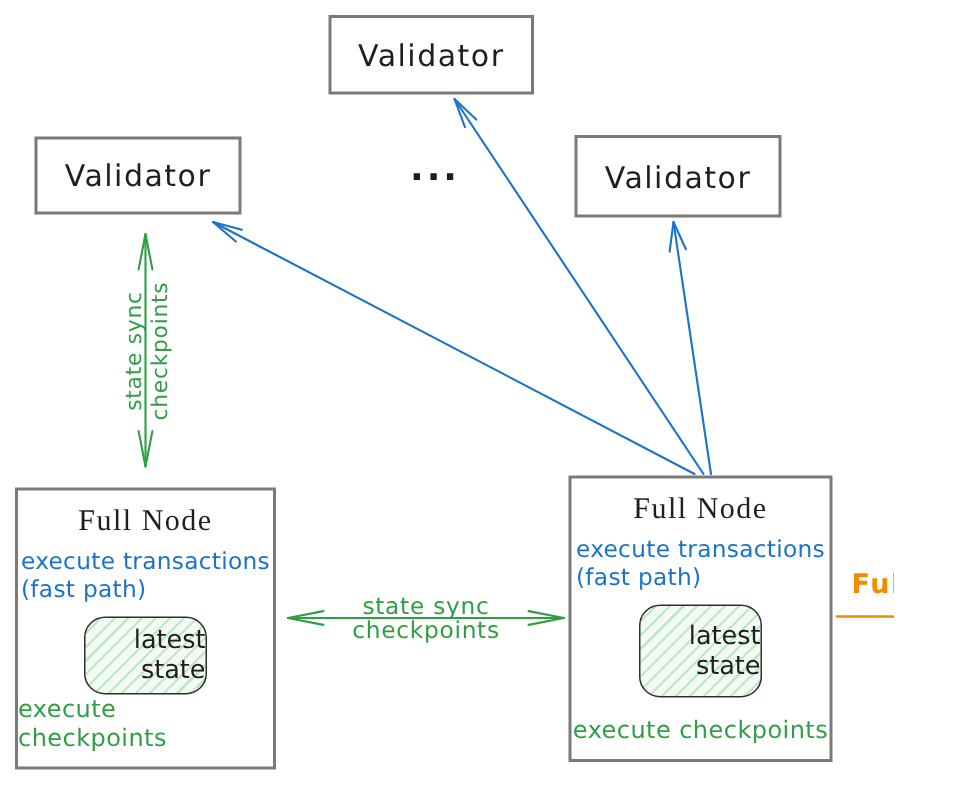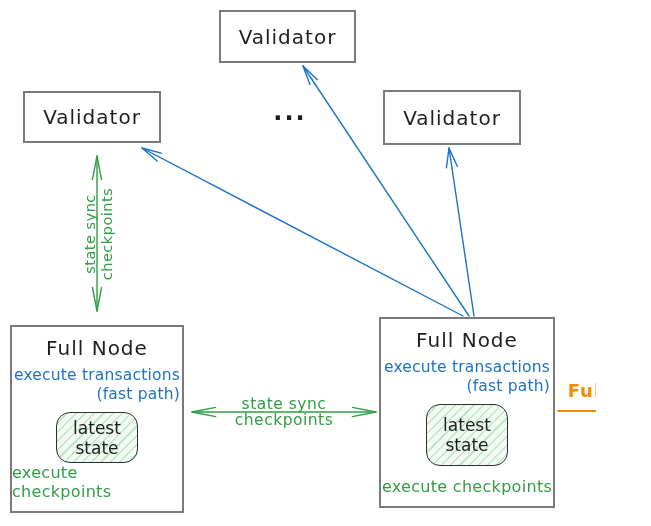--- a/index.html
+++ b/index.html
@@ -18,27 +18,27 @@
   .s-blue{stroke:var(--blue);stroke-width:1.4;}
   .s-orange{stroke:var(--orange);stroke-width:1.8;}
 
   .node{
     position:absolute; box-sizing:border-box; background:#fff;
     border:2px solid var(--box_border);
     display:flex; align-items:center; justify-content:center;
   }
   .validator{font-size:20px; letter-spacing:1px;}
   .fullnode{flex-direction:column; align-items:center; justify-content:flex-start; padding-top:7px;}
-  .fn-title{font-size:20px; letter-spacing:1px; color:var(--ink); margin-top:2px;}
-  .fn-fast{color:var(--blue); font-size:15.5px; line-height:19px; text-align:right; margin-top:6px; letter-spacing:0.2px;}
+  .fn-title{font-size:20px; letter-spacing:1px; color:var(--ink); margin-top:2px;font-family:Liberation Serif, serif;}
+  .fn-fast{color:var(--blue); font-size:15.5px; line-height:19px; text-align:left; margin-top:6px; letter-spacing:0.2px;}
   .state-box{
     box-sizing:border-box; width:82px; height:62px; margin-top:8px;
     border:1.6px solid #2e2e2e; border-radius:14px;
     background:repeating-linear-gradient(135deg, var(--state_hatch) 0px, var(--state_hatch) 1.5px, var(--state_fill) 1.5px, var(--state_fill) 6.5px);
-    display:flex; flex-direction:column; align-items:center; justify-content:center;
+    display:flex; flex-direction:column; align-items:flex-end; justify-content:center;
     font-size:17px; line-height:20px; color:var(--ink);
   }
   .fn-footer{color:var(--green); font-size:16px; letter-spacing:0.3px; margin-top:auto; margin-bottom:10px;}
 
   .ellipsis{position:absolute; left:272px; top:98px; width:36px; text-align:center;
     font-size:24px; font-weight:700; letter-spacing:2px; color:var(--ink);}
 
   .lbl{position:absolute; transform:translate(-50%,-50%); text-align:center; white-space:nowrap;}
   .lbl-green{color:var(--green);}
   .lbl-vertical{left:99px; top:234px; transform:translate(-50%,-50%) rotate(-90deg);

